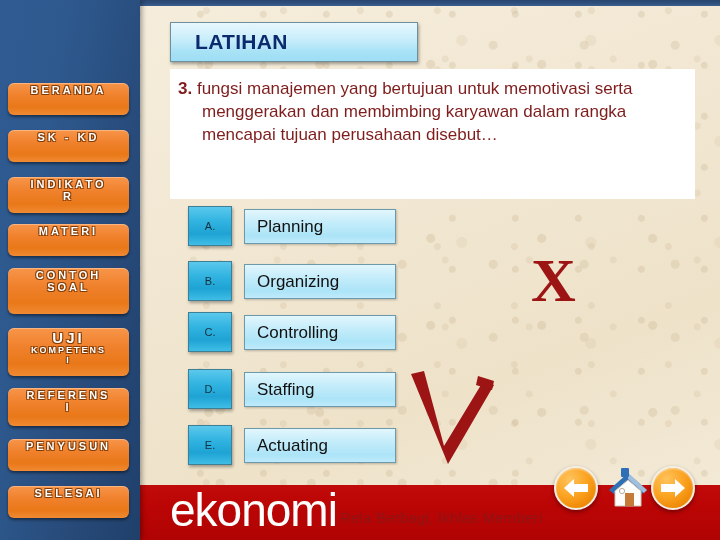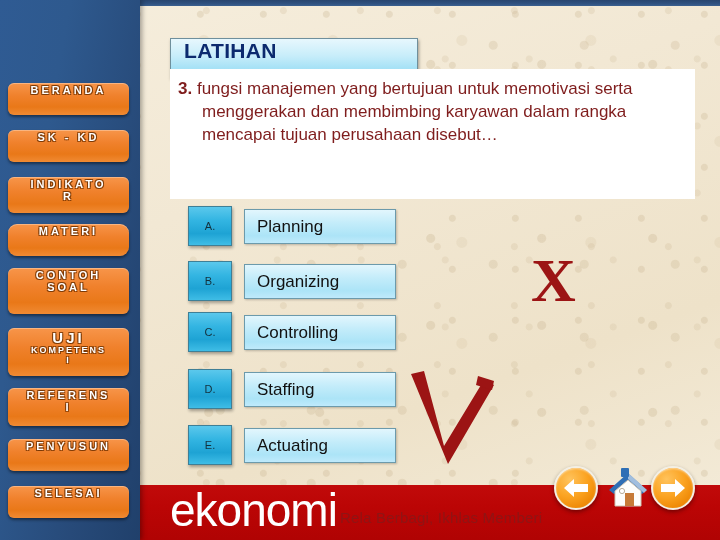--- a/index.html
+++ b/index.html
@@ -86,24 +86,23 @@
 
   
   .title-box {
     position: absolute;
     left: 170px; top: 22px;
     width: 248px; height: 40px;
     background: linear-gradient(180deg, #e7f7fd 0%, #c7edfa 45%, #a8e2f6 75%, #9edef5 100%);
     border: 1px solid #6f8f9c;
     box-shadow: 1px 2px 3px rgba(0,0,0,.35);
     display: flex;
-    align-items: flex-start;
-    box-sizing: border-box;
-    padding-left: 13px;
-    margin-top: 16px;
+    align-items: center;
+    box-sizing: border-box;
+    padding-left: 24px;
   }
   .title-box .txt {
     font-size: 21px;
     font-weight: bold;
     color: #0c2a6e;
     letter-spacing: .3px;
   }
 
   
   .question-box {
@@ -244,21 +243,21 @@
 
       <div class="nav-btn" style="top:130px;height:32px;">
         <span class="lbl sz-main">SK - KD</span>
       </div>
 
       <div class="nav-btn" style="top:177px;height:36px;">
         <span class="lbl sz-main">INDIKATO
 R</span>
       </div>
 
-      <div class="nav-btn" style="top:224px;height:32px;border-radius:9px;">
+      <div class="nav-btn" style="top:224px;height:32px;">
         <span class="lbl sz-main">MATERI</span>
       </div>
 
       <div class="nav-btn" style="top:268px;height:46px;">
         <span class="lbl sz-main">CONTOH
 SOAL</span>
       </div>
 
       <div class="nav-btn" style="top:328px;height:48px;">
         <span class="lbl sz-big">UJI</span>

